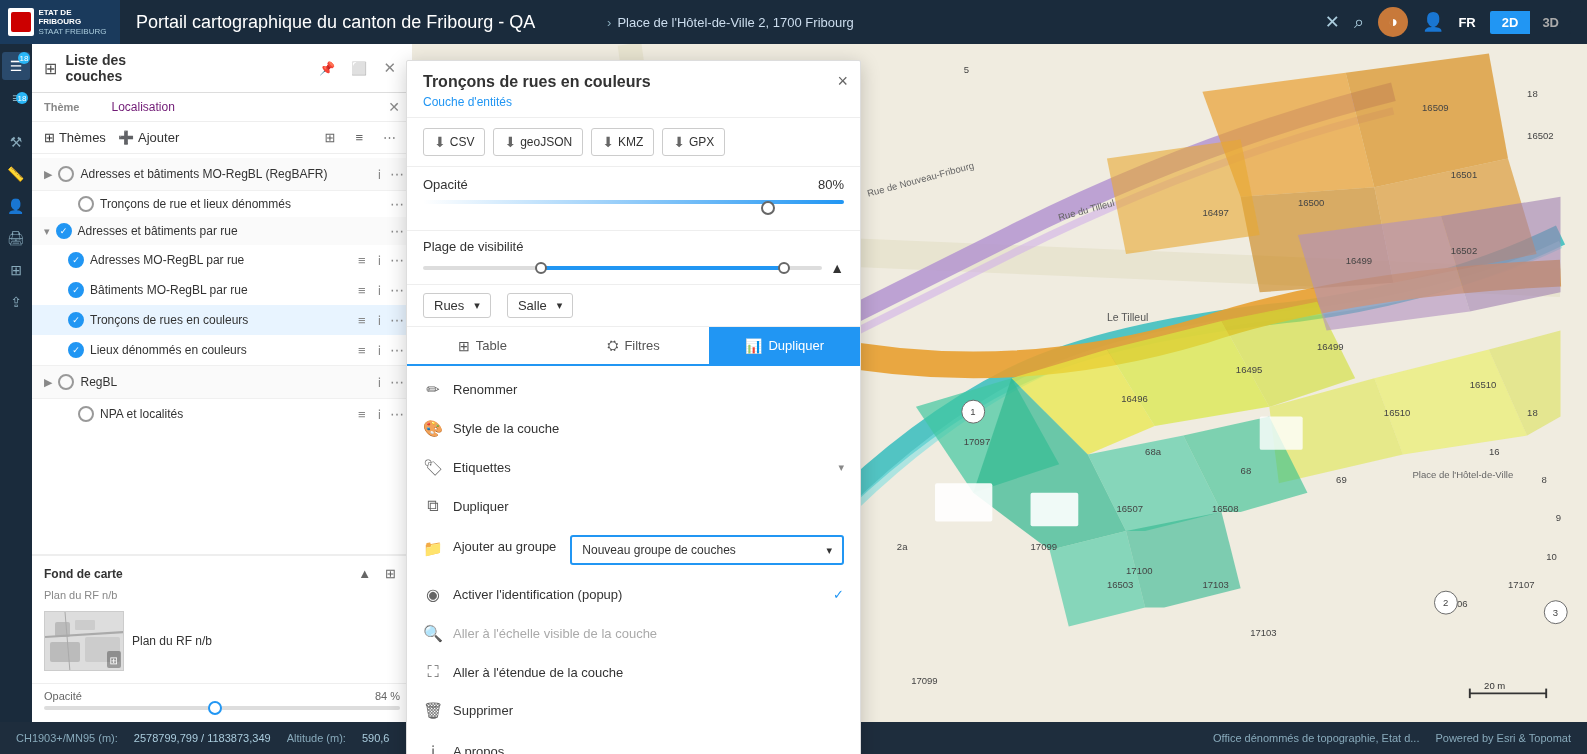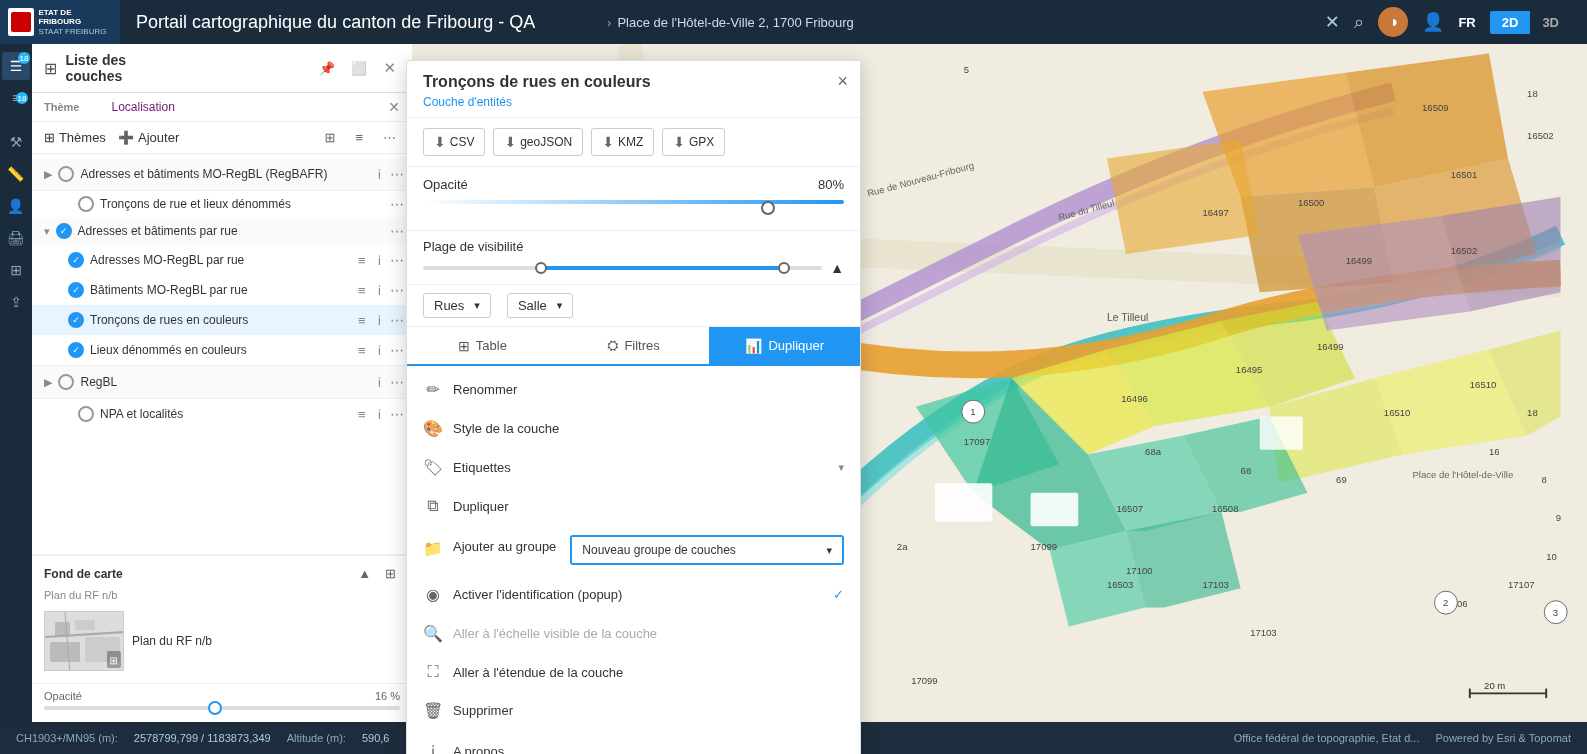--- a/index.html
+++ b/index.html
@@ -362,21 +362,21 @@
           <span style="color:white;font-size:10px;">⊞</span>
         </div>
       </div>
       <span class="fond-name">Plan du RF n/b</span>
     </div>
   </div>
 
   <div id="opacity-bar">
     <div class="opacity-label">
       <span>Opacité</span>
-      <span>16 %</span>
+      <span>84 %</span>
     </div>
     <div class="slider-track">
       <div class="slider-thumb" style="left:46%;"></div>
     </div>
   </div>
 </div>
 
 <div id="map-area">
   <svg id="map-svg" viewBox="0 0 1175 710" xmlns="http://www.w3.org/2000/svg">
 
@@ -626,15 +626,15 @@
     </div>
   </div>
 </div>
 
 <div id="status-bar">
   <span style="color:#8ab;">CH1903+/MN95 (m):</span>
   <span style="color:#acd;">2578799,799 / 1183873,349</span>
   <span style="color:#8ab;">Altitude (m):</span>
   <span style="color:#acd;">590,6</span>
   <div style="flex:1;"></div>
-  <span>Office fédéral de topographie, Etat d...</span>
+  <span>Office dénommés de topographie, Etat d...</span>
   <span style="color:#8ab;">Powered by Esri &amp; Topomat</span>
 </div>
 
 </body></html>

